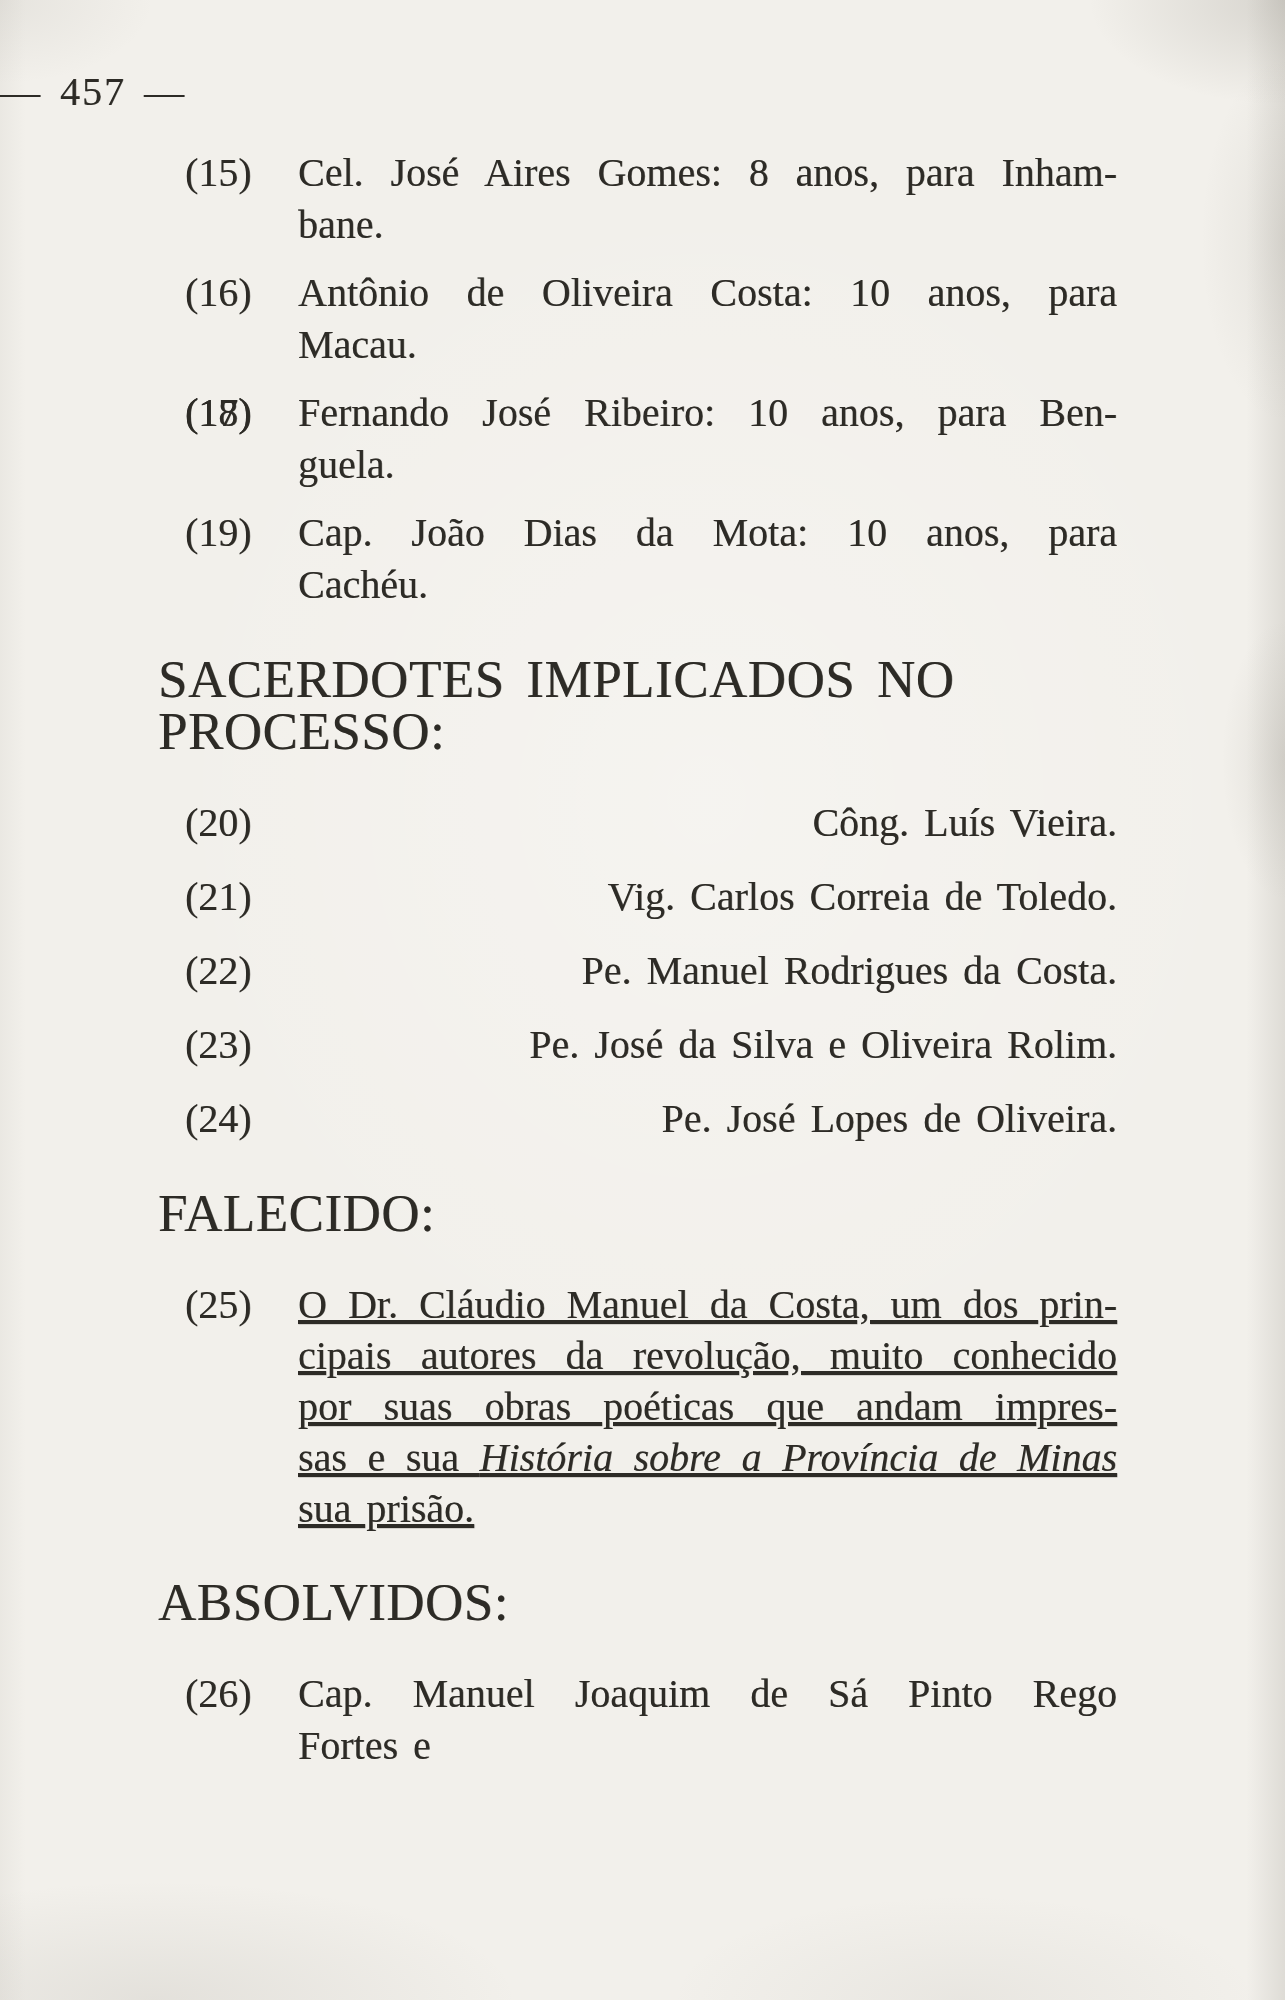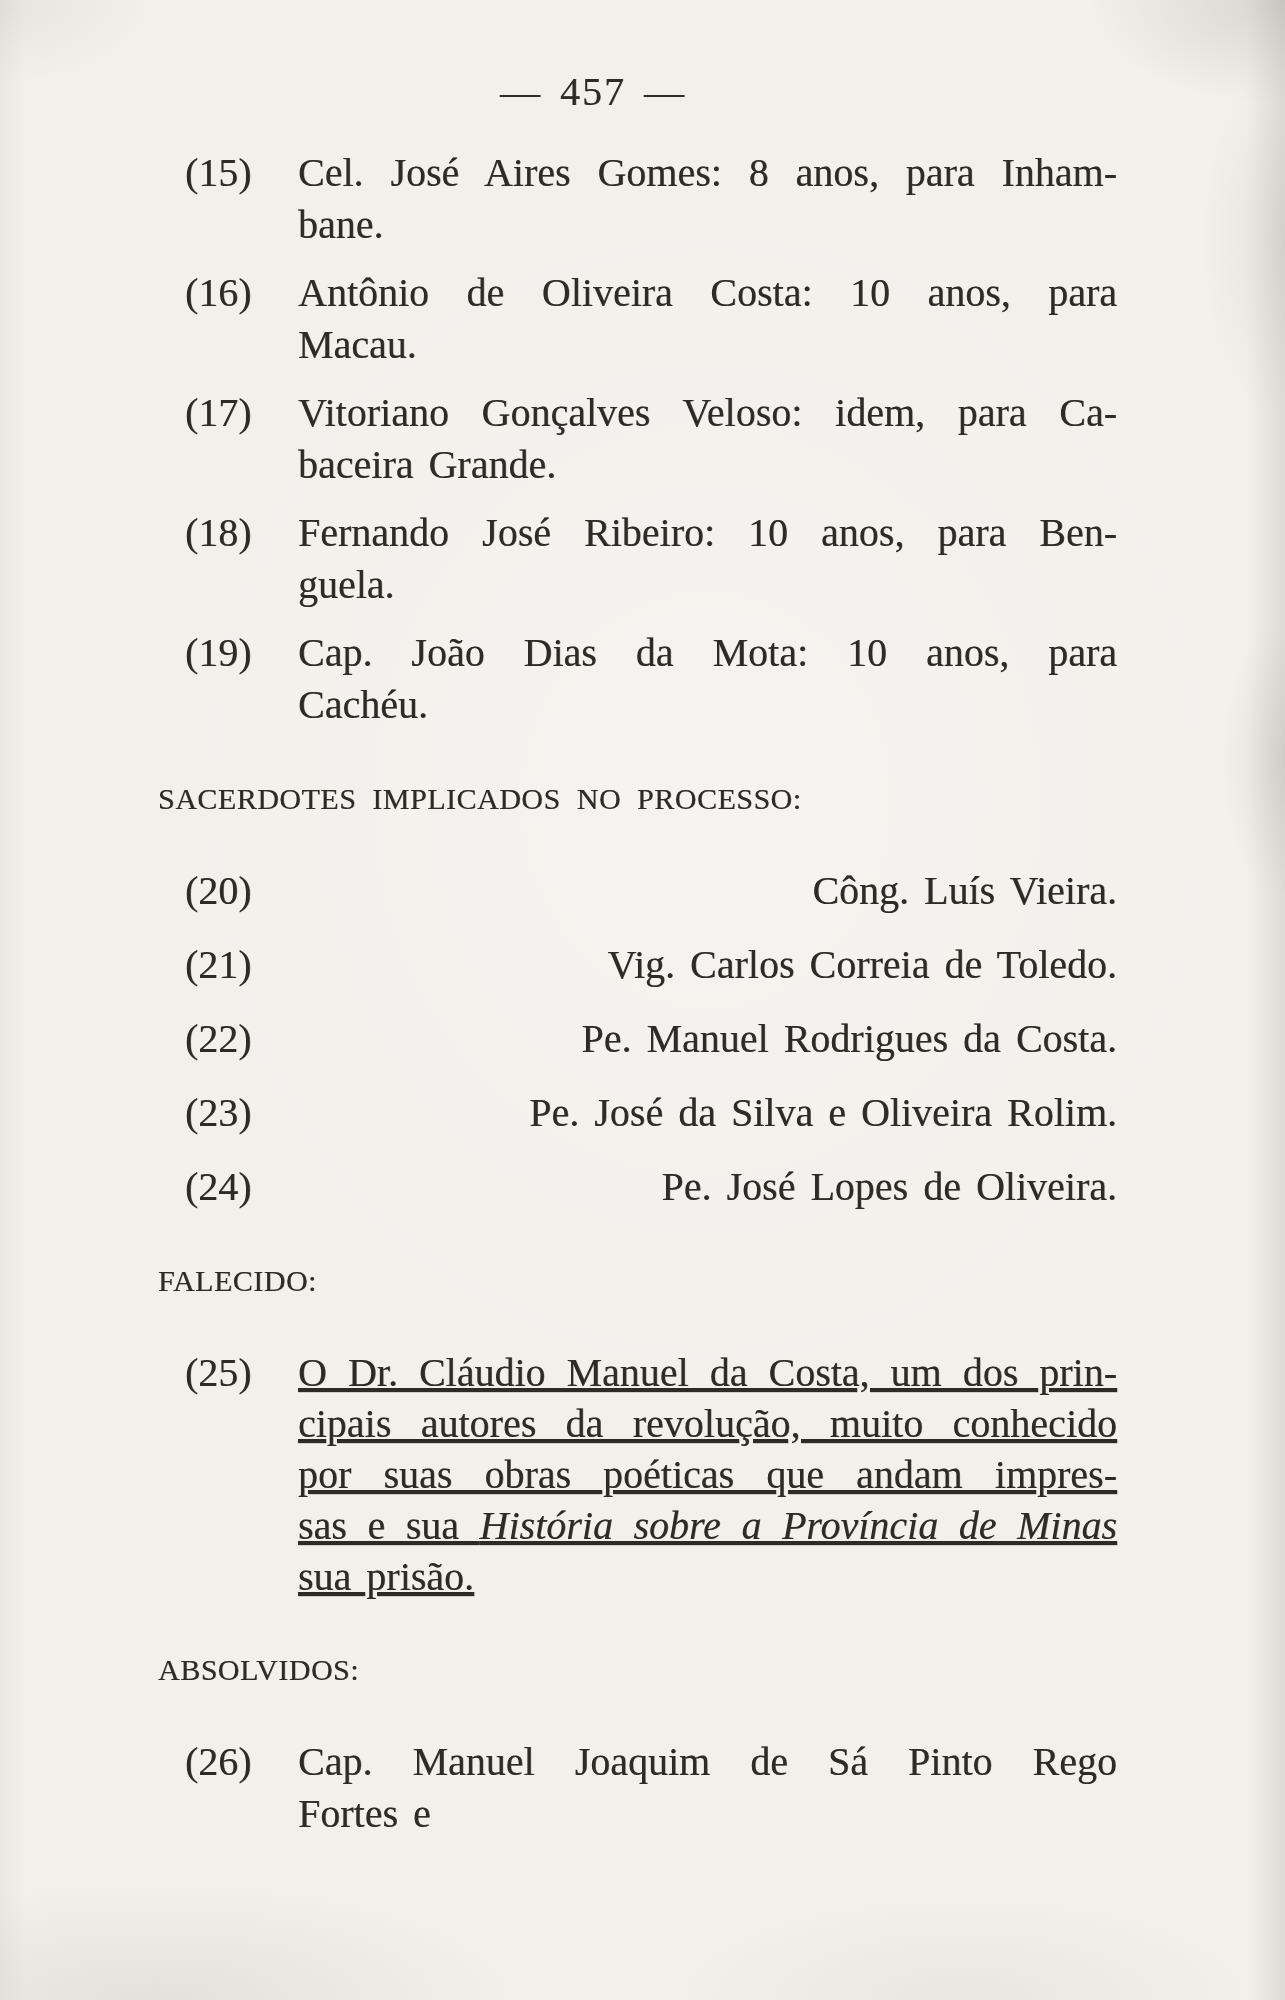--- a/index.html
+++ b/index.html
@@ -25,23 +25,23 @@
       radial-gradient(ellipse 220px 120px at 0% 0%,     rgba(108,103,92,0.09), transparent 70%),
       radial-gradient(ellipse 520px 170px at 12% 100%,  rgba(108,103,92,0.11), transparent 70%),
       radial-gradient(ellipse 420px 150px at 75% 100%,  rgba(108,103,92,0.07), transparent 70%),
       radial-gradient(ellipse 800px 900px at 55% 40%,   rgba(255,255,255,0.25), transparent 70%),
       linear-gradient(to left,  rgba(108,103,92,0.15), rgba(108,103,92,0.0) 3%),
       linear-gradient(to right, rgba(108,103,92,0.06), rgba(108,103,92,0.0) 2%);
   }
 
   .pageno {
     position: absolute;
-    top: 72px; left: 16px;
+    top: 72px; left: 0;
     width: 1154px;
-    text-align: center;
+    text-align: left;
     font-size: 40px;
     line-height: 40px;
     letter-spacing: 2px;
     word-spacing: 6px;
   }
 
   .content {
     position: relative;
     margin-top: 147px;
     width: 1050px;
@@ -69,21 +69,21 @@
 
   .line { min-height: 52px; }
   .line.j {
     text-align: justify;
     text-align-last: justify;
   }
   .entry.lines-6 .line { line-height: 51px; min-height: 51px; text-decoration: underline; }
 
   .shead {
     margin: 42px 0 40px 158px;
-    font-size: 30px;
+    font-size: 53px;
     line-height: 52px;
     word-spacing: 8px;
     letter-spacing: 0.5px;
   }
 
   .it { font-style: italic; }
 </style>
 </head>
 <body style="--paper: #f2f0eb; --ink: #2d2b26;">
 
@@ -101,24 +101,20 @@
     </div>
     <div class="entry">
       <span class="num">(16)</span>
       <div class="txt">
         <div class="line j">Antônio de Oliveira Costa: 10 anos, para</div>
         <div class="line">Macau.</div>
       </div>
     </div>
     <div class="entry">
       <span class="num">(17)</span>
-      <div class="txt">
-        <div class="line j">Vitoriano Gonçalves Veloso: idem, para Ca-</div>
-        <div class="line">baceira Grande.</div>
-      </div>
     </div>
     <div class="entry">
       <span class="num">(18)</span>
       <div class="txt">
         <div class="line j">Fernando José Ribeiro: 10 anos, para Ben-</div>
         <div class="line">guela.</div>
       </div>
     </div>
     <div class="entry">
       <span class="num">(19)</span>

